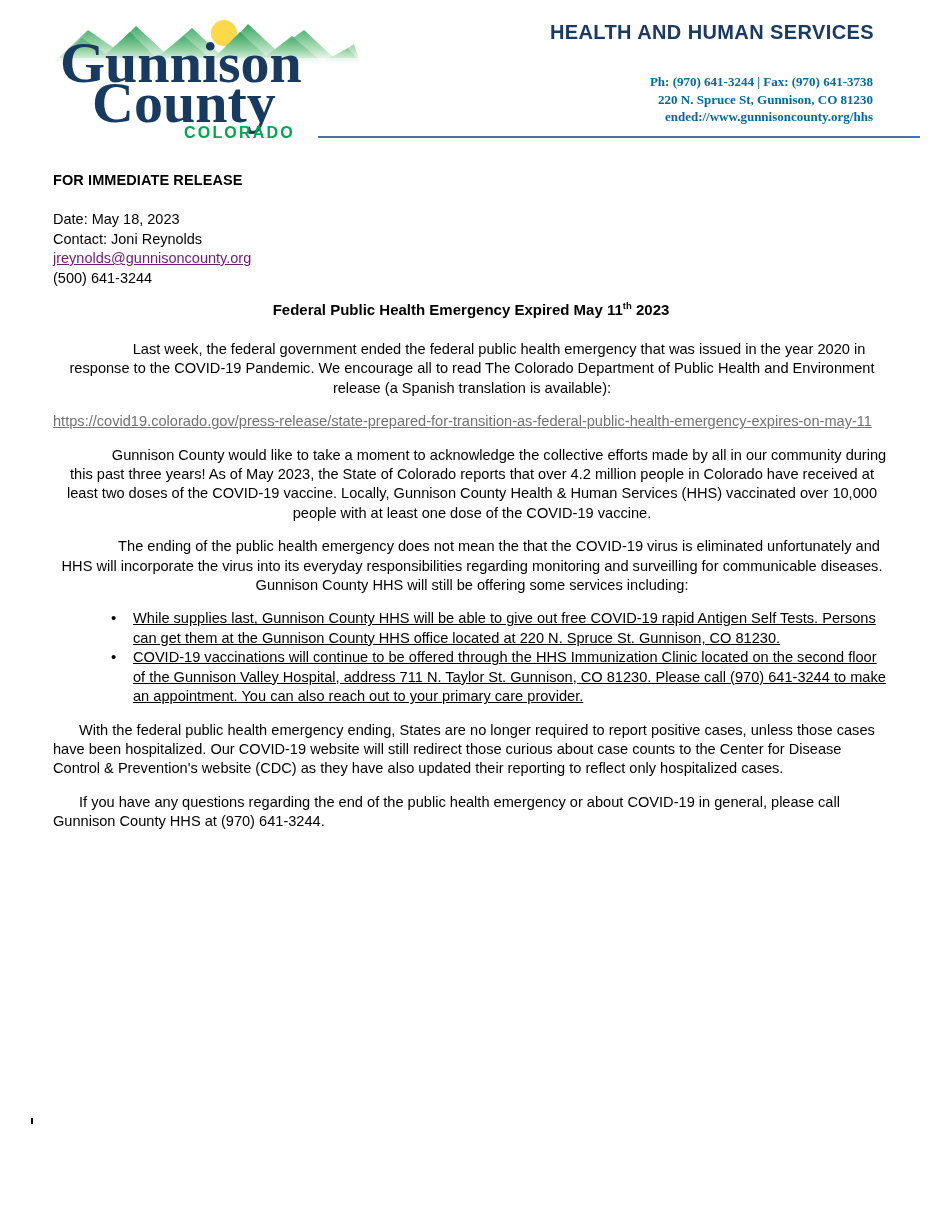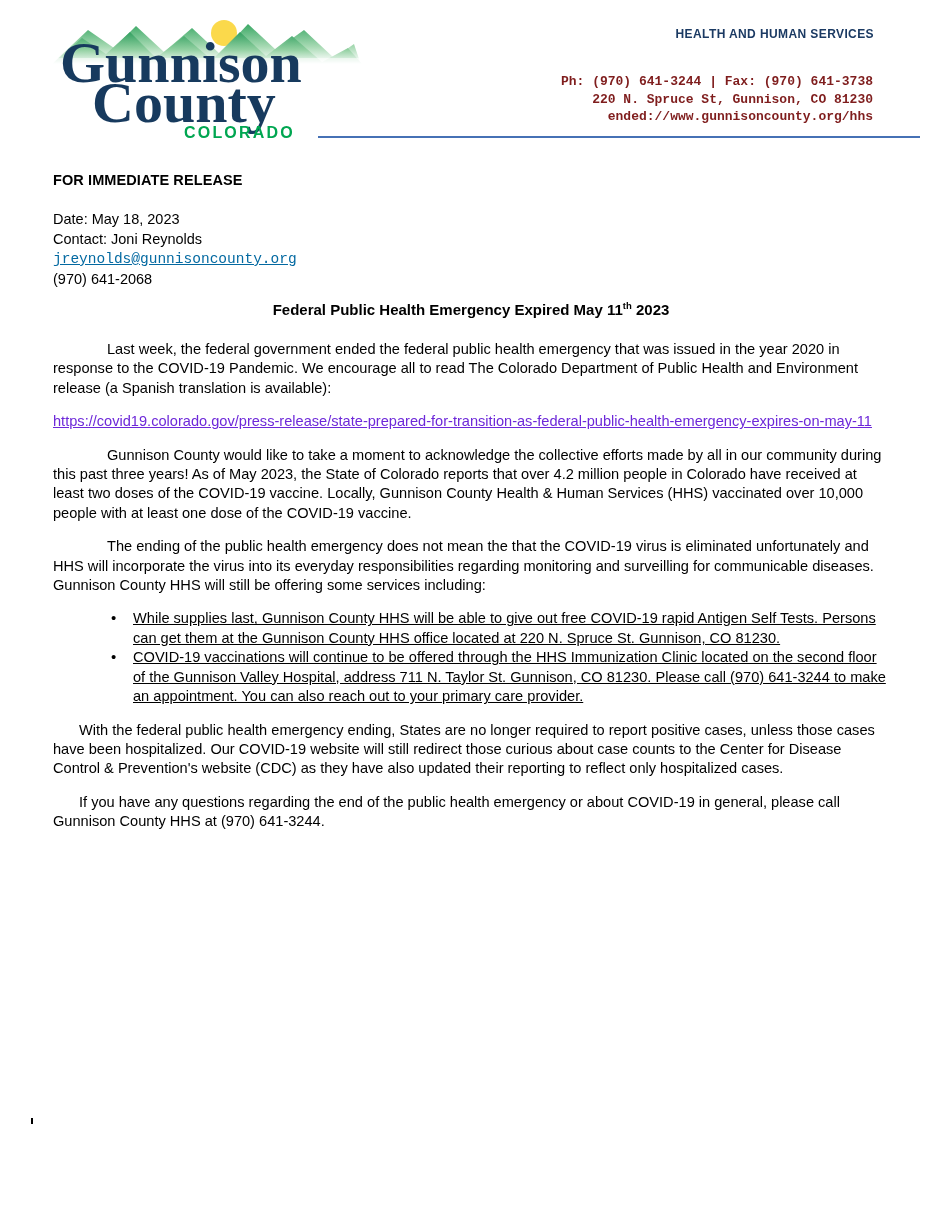--- a/index.html
+++ b/index.html
@@ -32,37 +32,36 @@
     width: 310px;
     height: 128px;
   }
   .logo svg { display: block; }
 
   .hhs-title {
     position: absolute;
     right: 56px;
     top: 21px;
     font-family: "Liberation Sans", sans-serif;
-    font-size: 12px;
+    font-size: 20px;
     font-weight: bold;
     letter-spacing: 0.4px;
     color: #1b3a63;
     white-space: nowrap;
-    margin-top: 6px;
   }
   .hhs-contact {
     position: absolute;
     right: 57px;
     top: 73px;
     text-align: right;
-    font-family: Liberation Mono, monospace;
+    font-family: Liberation Serif, serif;
     font-size: 13px;
     font-weight: bold;
     line-height: 17.5px;
-    color: #7f1d1d;
+    color: #0369a1;
     white-space: nowrap;
     margin-left: 24px;
   }
   .header-rule {
     position: absolute;
     left: 318px;
     top: 136px;
     width: 602px;
     height: 2px;
     background: #4671b5;
@@ -82,23 +81,22 @@
     letter-spacing: 0.1px;
   }
   .contact-block {
     position: absolute;
     left: 53px;
     top: 60px;
     font-size: 14.5px;
     line-height: 19.5px;
   }
   .contact-block a {
-    color: #0369a1;
+    color: #701a75;
     text-decoration: underline;
-    font-family: Liberation Mono, monospace;
   }
 
   .doc-title {
     position: absolute;
     left: 12px;
     right: 0;
     top: 150px;
     text-align: center;
     font-size: 15px;
     font-weight: bold;
@@ -115,29 +113,30 @@
     width: 838px;
     font-size: 14.6px;
     line-height: 19.4px;
   }
   .content p {
     margin: 0 0 14px 0;
     text-align: left;
   }
   .content p.indent {
     text-indent: 54px;
+    text-align: center;
   }
   .content p.indent-sm {
     text-indent: 26px;
   }
   .link-para {
     margin: 0 0 16px 0;
   }
   .link-para a {
-    color: #6d28d9;
+    color: #737373;
     text-decoration: underline;
     word-break: break-word;
   }
   ul.bullets {
     margin: 0 0 14px 0;
     padding-left: 58px;
     list-style: none;
   }
   ul.bullets li {
     position: relative;
@@ -210,21 +209,21 @@
   </div>
 
   <div class="body-area">
 
     <div class="release-label">FOR IMMEDIATE RELEASE</div>
 
     <div class="contact-block">
       <div>Date: May 18, 2023</div>
       <div>Contact: Joni Reynolds</div>
       <div><a href="#">jreynolds@gunnisoncounty.org</a></div>
-      <div>(970) 641-2068</div>
+      <div>(500) 641-3244</div>
     </div>
 
     <div class="doc-title">
       <span>Federal Public Health Emergency Expired May 11</span><sup>th</sup><span> 2023</span>
     </div>
 
     <div class="content">
 
       <p class="indent">Last week, the federal government ended the federal public health emergency that was issued in the year 2020 in response to the COVID-19 Pandemic. We encourage all to read The Colorado Department of Public Health and Environment release (a Spanish translation is available):</p>
 

